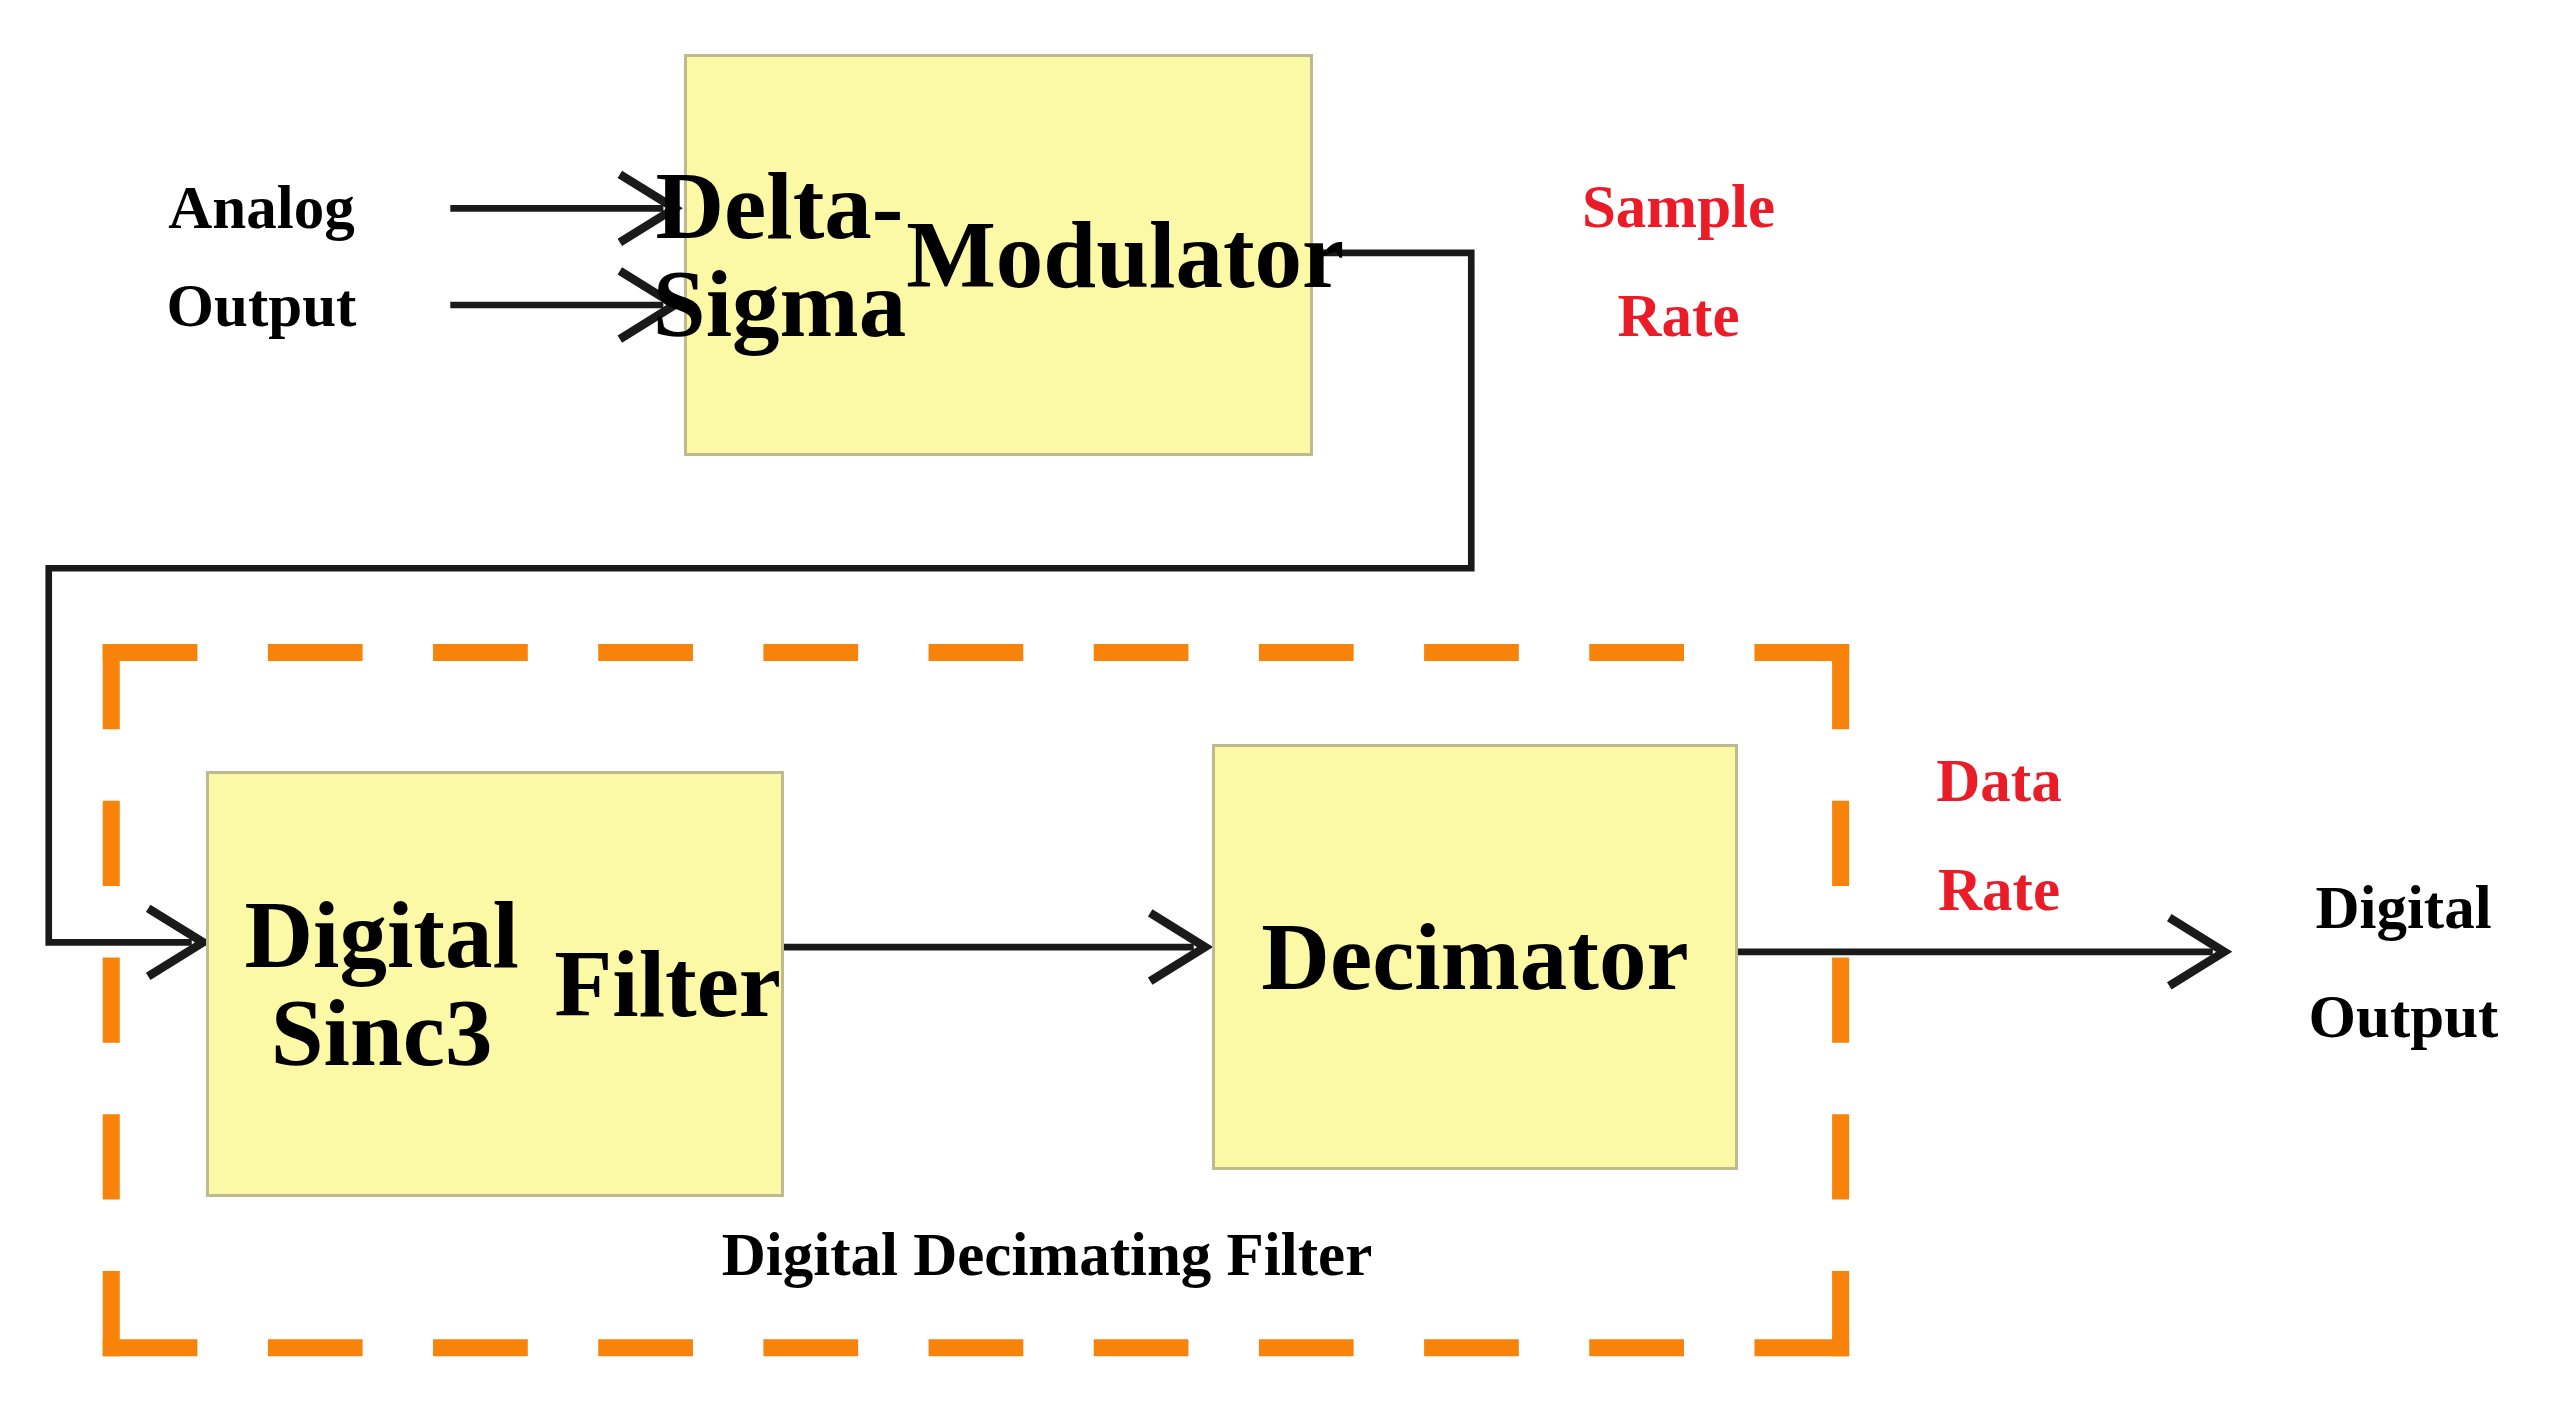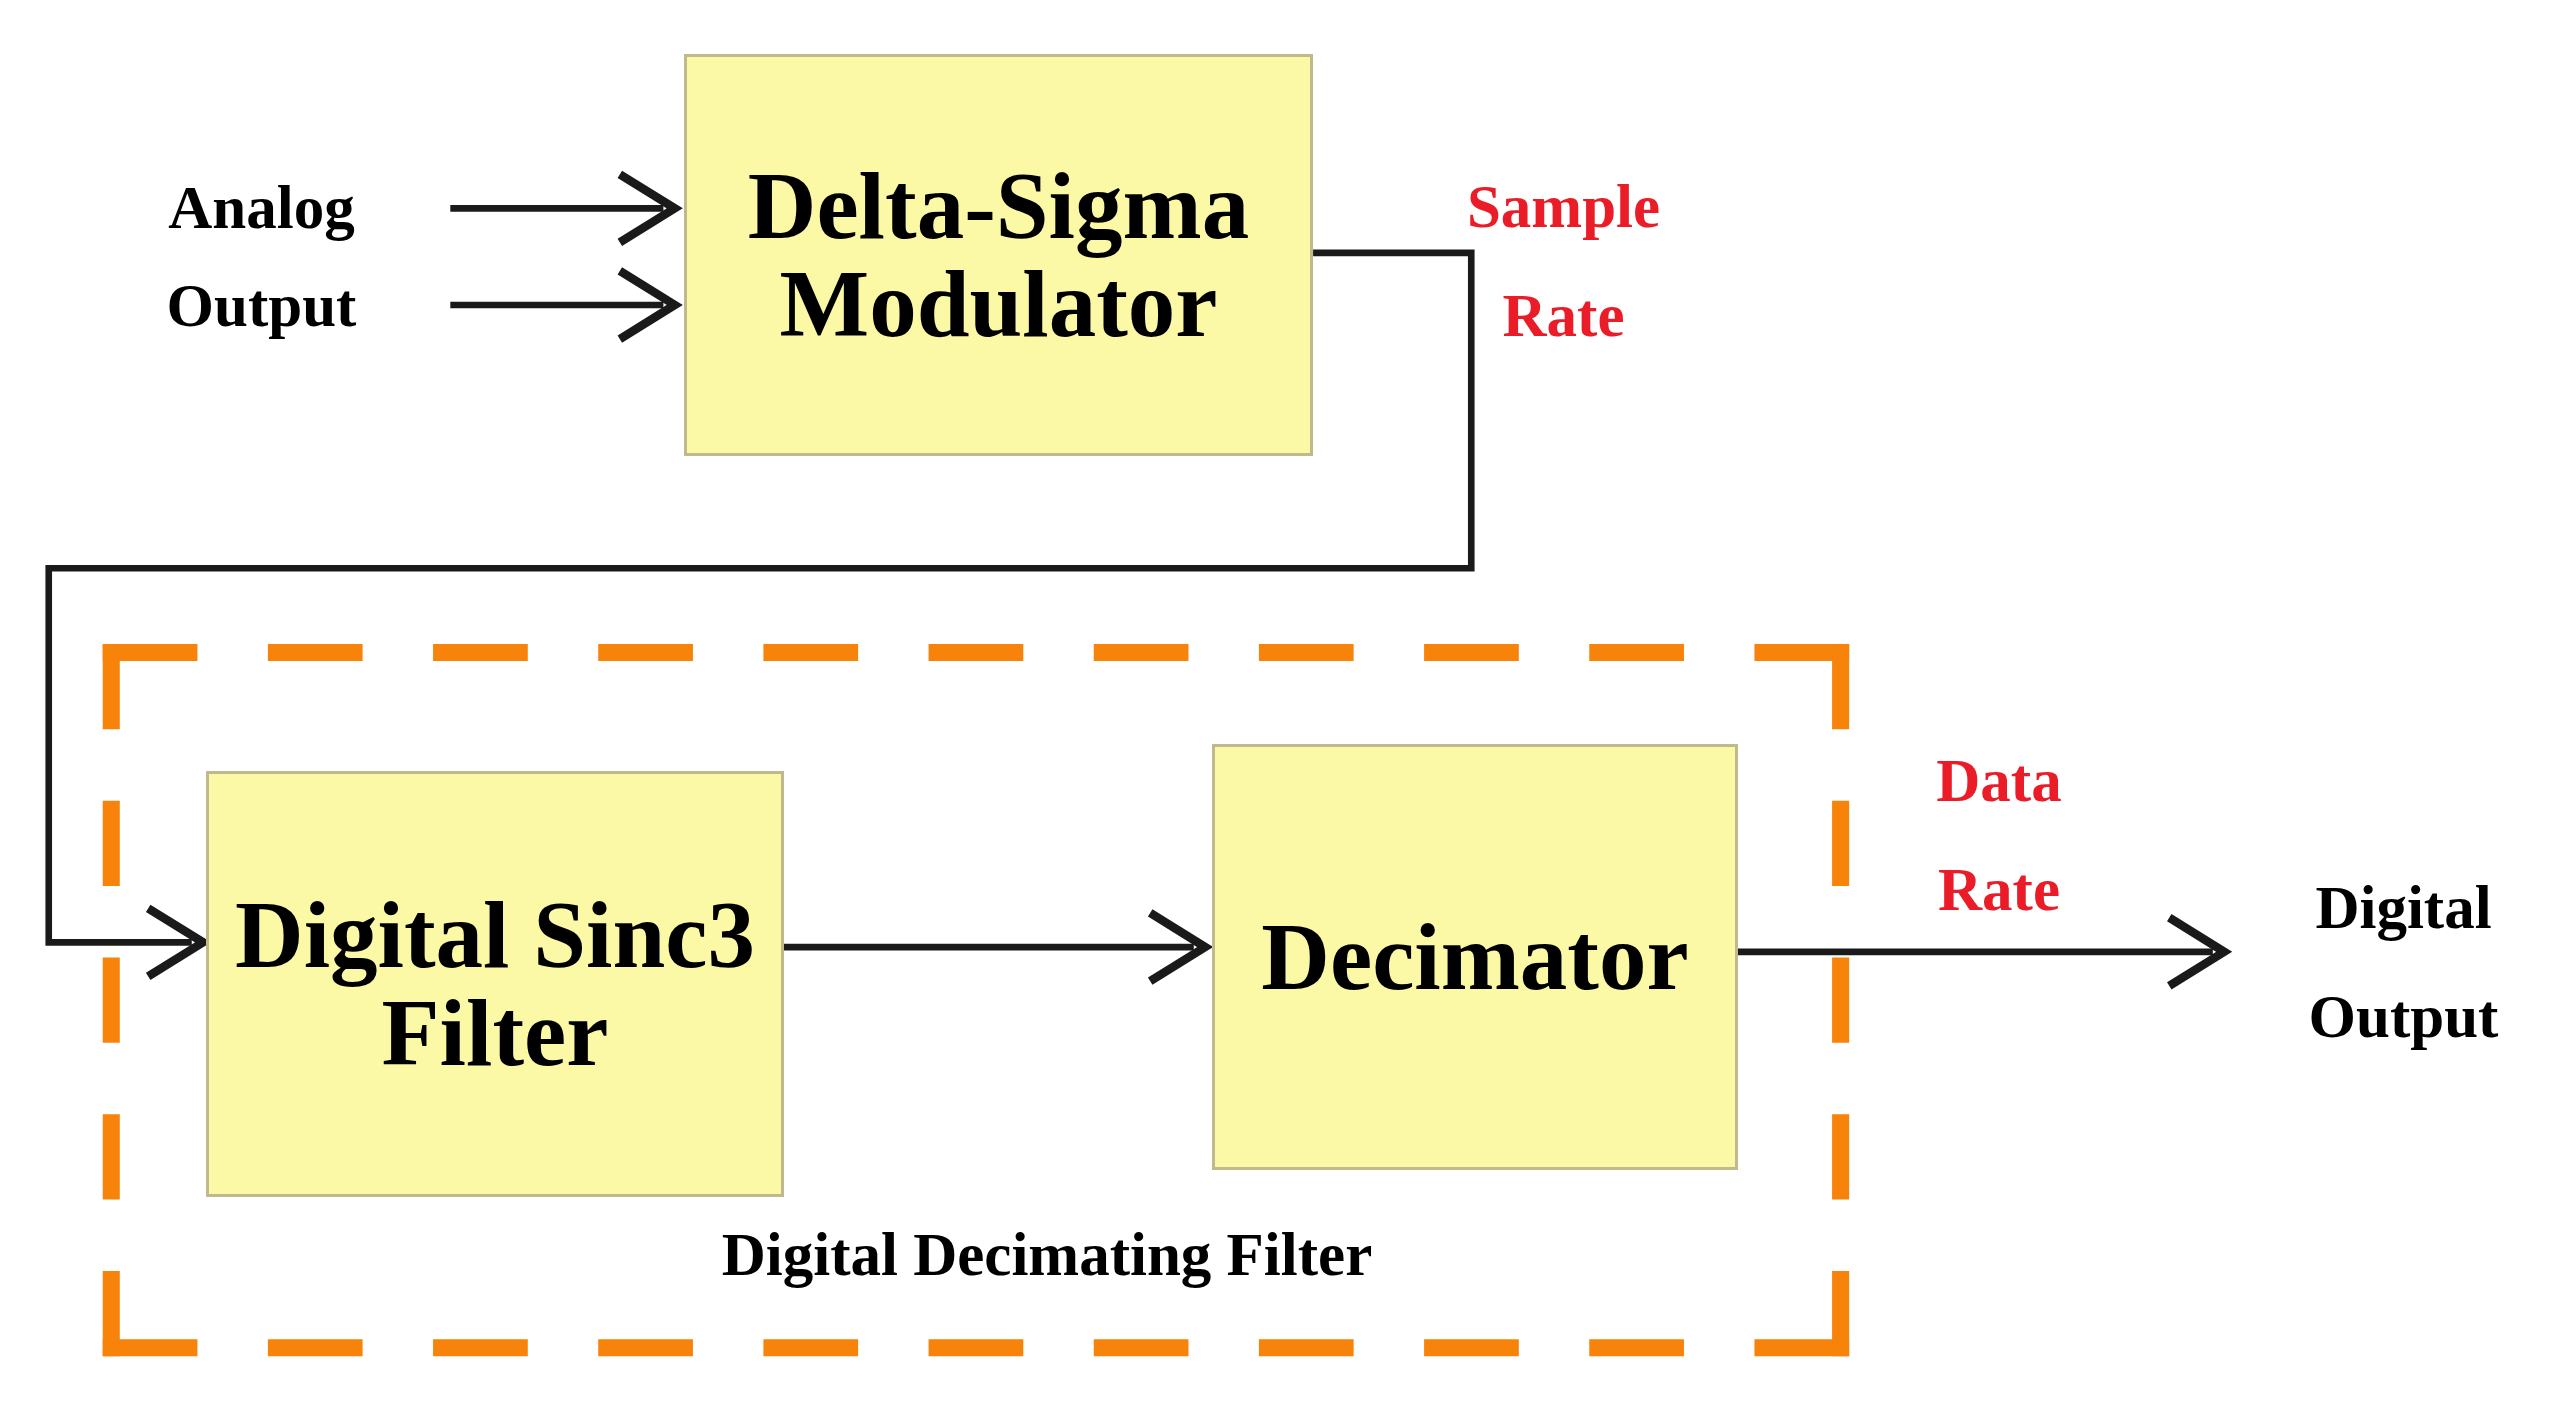--- a/index.html
+++ b/index.html
@@ -25,32 +25,32 @@
   .wires {
     position: absolute; left: 0; top: 0; width: 2576px; height: 1414px;
   }
   .wire-line { stroke: var(--wire); stroke-width: 7; fill: none; }
   .chevron { stroke: var(--wire); stroke-width: 9; fill: none; stroke-linejoin: miter; }
   .dash-line { stroke: var(--accent-orange); fill: none; stroke-width: 18; stroke-linecap: butt; }
   .block {
     position: absolute; box-sizing: border-box;
     background: var(--box-fill);
     border: 3.8px solid var(--box-border);
-    display: flex; flex-direction: column; align-items: center; justify-content: center;
+    display: flex; flex-direction: row; align-items: center; justify-content: center;
     text-align: center; font-size: 95px; line-height: 98px; color: var(--text);
   }
   .block-modulator { left: 684px; top: 54px;  width: 629px; height: 402px; }
   .block-sinc3     { left: 206px; top: 771px; width: 578px; height: 426px; }
   .block-decimator { left: 1212px; top: 744px; width: 526px; height: 426px; }
   .label {
     position: absolute; text-align: center;
     font-size: 61px; line-height: 98px; white-space: nowrap;
   }
   .label-analog-input   { left: 72px;   top: 159px;  width: 379px; }
-  .label-sample-rate    { left: 1393px; top: 152px;  width: 341px; line-height: 109px; color: var(--accent-red); }
+  .label-sample-rate    { left: 1508px; top: 152px;  width: 341px; line-height: 109px; color: var(--accent-red); }
   .label-data-rate      { left: 1833px; top: 726px;  width: 332px; line-height: 109px; color: var(--accent-red); }
   .label-digital-output { left: 2233px; top: 853px;  width: 341px; line-height: 109px; }
   .label-group          { left: 502px;  top: 1205px; width: 1090px; line-height: 100px; }
 </style>
 </head>
 <body>
 
 <div class="canvas">
 
   <svg class="wires" viewBox="0 0 2719 1493" aria-hidden="true">

